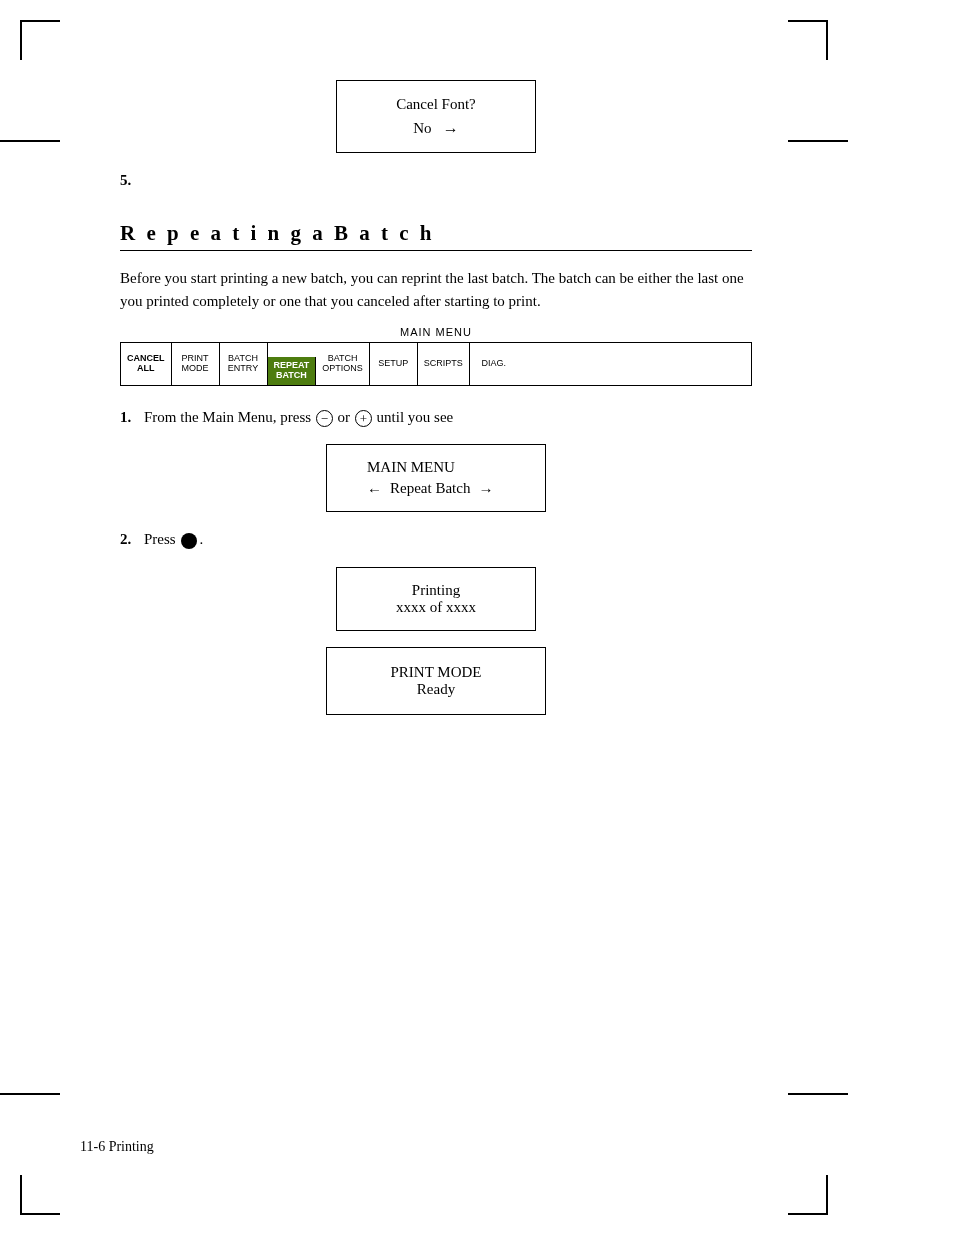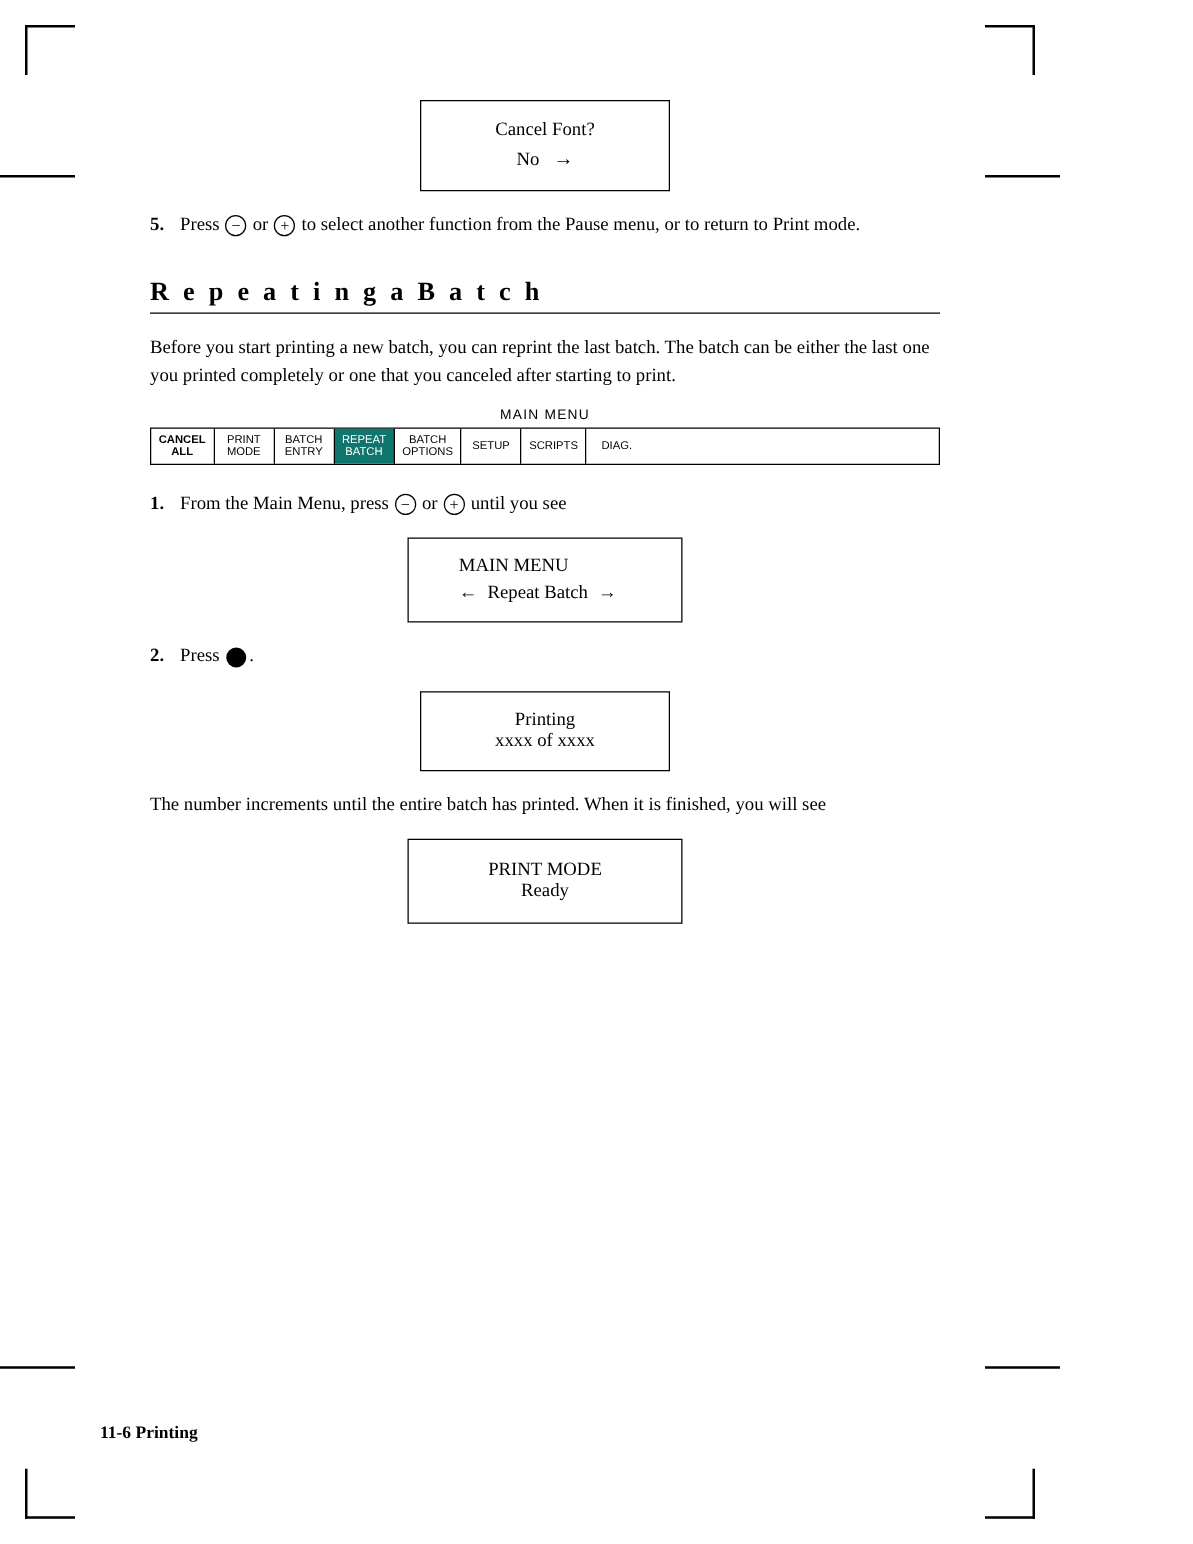--- a/index.html
+++ b/index.html
@@ -120,23 +120,24 @@
       justify-content: center;
       min-width: 48px;
       flex-shrink: 0;
     }
 
     .menu-item:last-child {
       border-right: none;
     }
 
     .menu-item.active {
-      background: #0f766e;
+      background: #4d7c0f;
       color: #fff;
-      font-weight: normal;
+      font-weight: bold;
+      margin-top: 14px;
     }
 
     
     .btn-circle {
       display: inline-block;
       width: 16px;
       height: 16px;
       border-radius: 50%;
       background: #000;
       vertical-align: middle;
@@ -189,21 +190,20 @@
       font-size: 15px;
       min-width: 220px;
     }
 
     
     .footer {
       position: absolute;
       bottom: 80px;
       left: 80px;
       font-size: 14px;
-      font-weight: bold;
     }
 
     .circle-minus {
       display: inline-flex;
       align-items: center;
       justify-content: center;
       width: 17px;
       height: 17px;
       border-radius: 50%;
       border: 1.5px solid #000;
@@ -250,23 +250,20 @@
         <div>Cancel Font?</div>
         <div>
           <span>No</span>&nbsp;&nbsp;&nbsp;<span class="arrow-right">→</span>
         </div>
       </div>
     </div>
 
 
     <div class="numbered-item">
       <span class="num">5.</span>
-      <span>
-        Press <span class="circle-minus">−</span> or <span class="circle-plus">+</span> to select another function from the Pause menu, or to return to Print mode.
-      </span>
     </div>
 
     <div class="section-heading">R e p e a t i n g   a   B a t c h</div>
 
     <p class="para">Before you start printing a new batch, you can reprint the last batch.  The batch can be either the last one you printed completely or one that you canceled after starting to print.</p>
 
     <div class="menu-label">MAIN MENU</div>
 
     <div class="menu-bar">
       <div class="menu-item" style="white-space:pre;line-height:1.1;font-weight:bold;">CANCEL
@@ -309,21 +306,20 @@
       </span>
     </div>
 
     <div class="box-wrapper">
       <div class="printing-box">
         <div>Printing</div>
         <div>xxxx of xxxx</div>
       </div>
     </div>
 
-    <p class="para">The number increments until the entire batch has printed.  When it is finished, you will see</p>
 
     <div class="box-wrapper">
       <div class="print-mode-box">
         <div>PRINT MODE</div>
         <div>Ready</div>
       </div>
     </div>
 
   </div>
 

